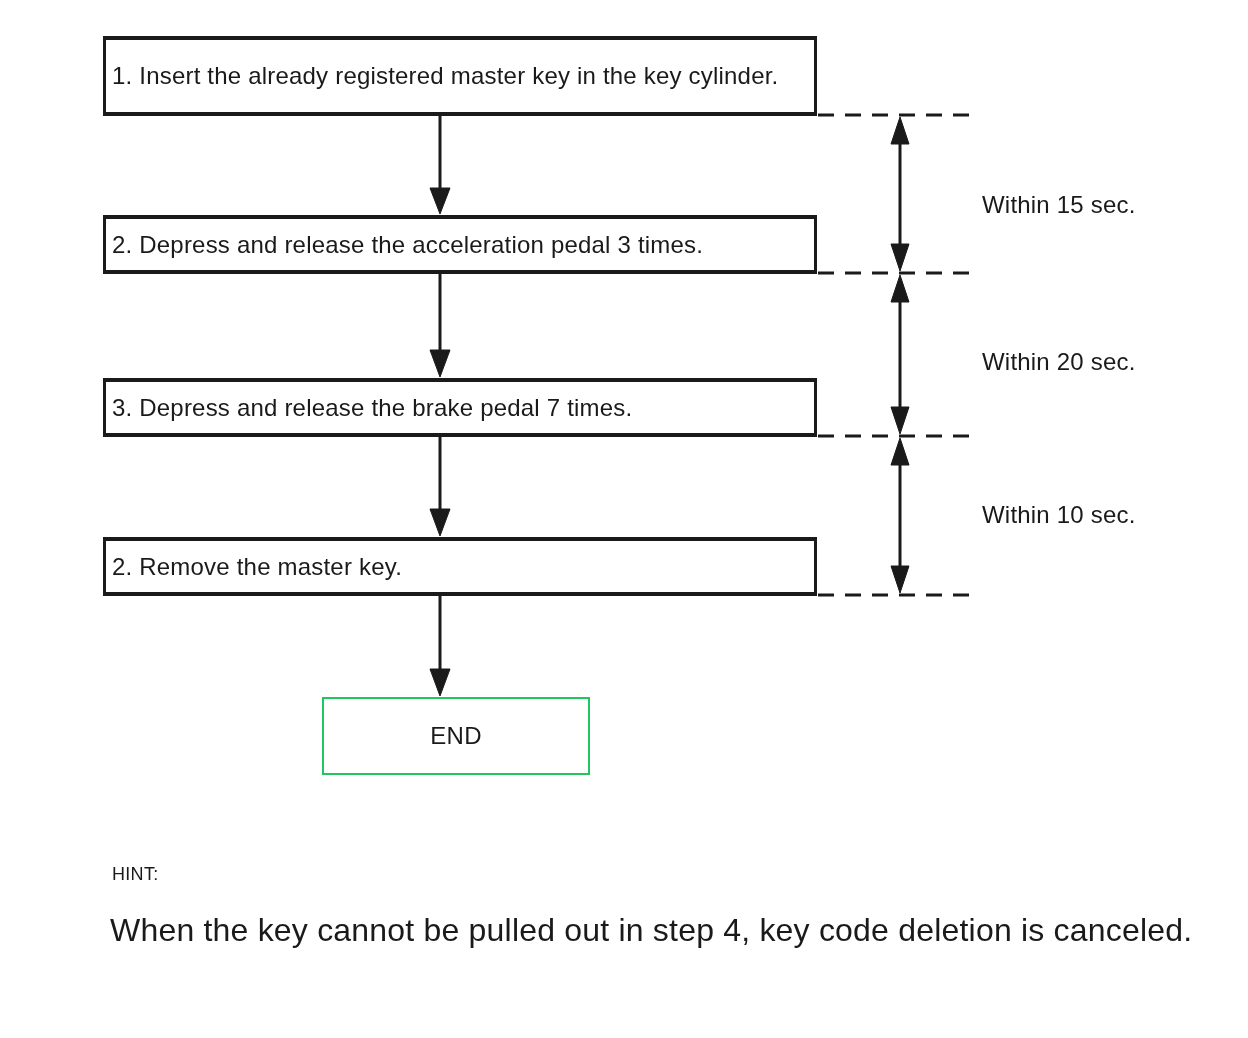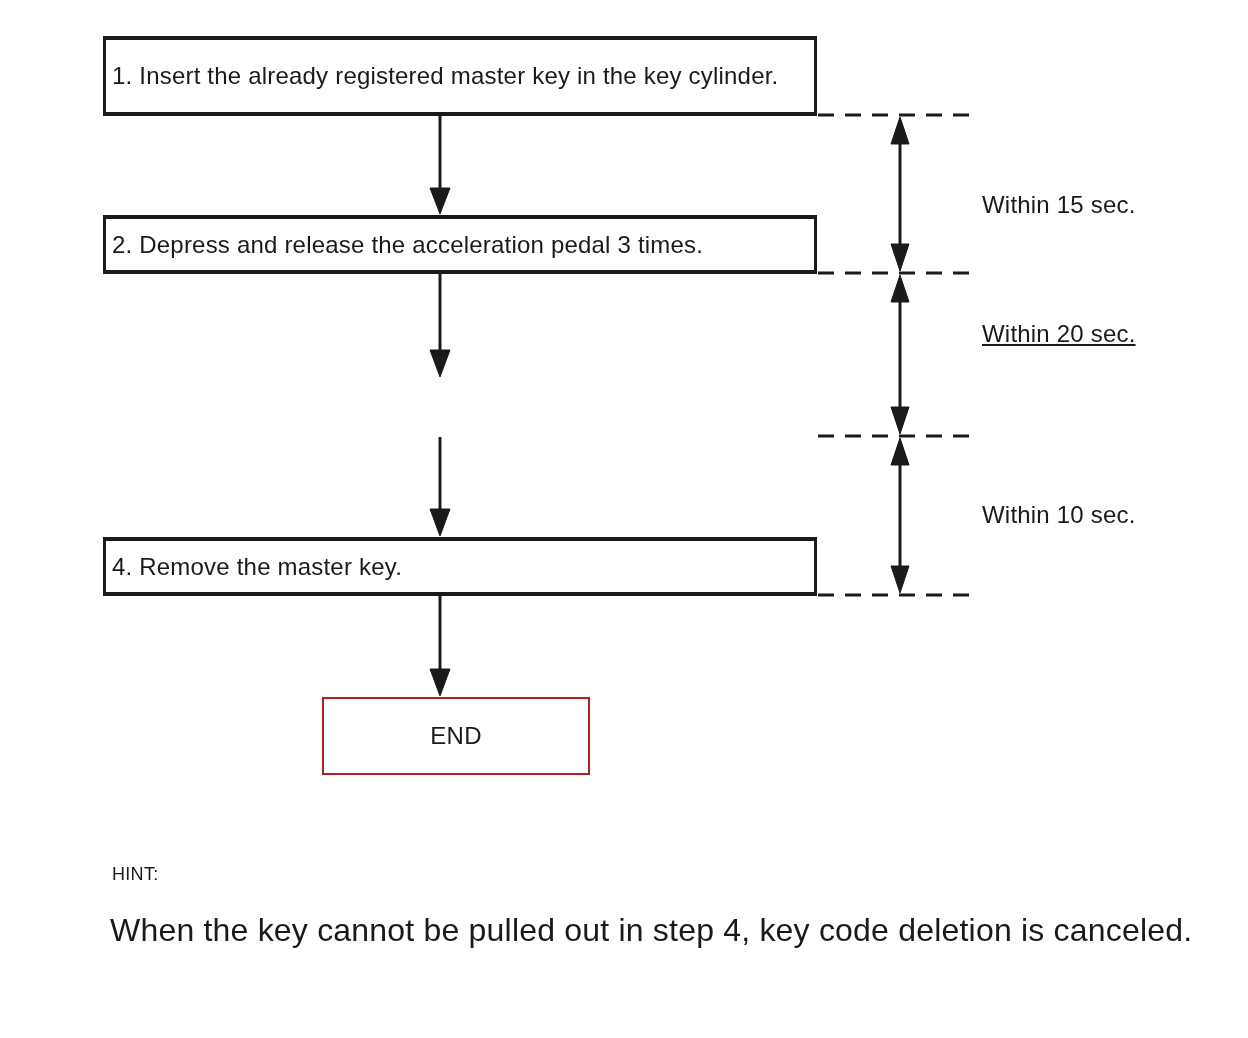--- a/index.html
+++ b/index.html
@@ -39,41 +39,41 @@
     line-height: 38px;
     letter-spacing: 0.2px;
     padding: 2px 16px 2px 6px;
   }
   .step-1 { left: 103px; top: 36px;  width: 714px; height: 80px; }
   .step-2 { left: 103px; top: 215px; width: 714px; height: 59px; }
   .step-3 { left: 103px; top: 378px; width: 714px; height: 59px; }
   .step-4 { left: 103px; top: 537px; width: 714px; height: 59px; }
   .end-box {
     left: 322px; top: 697px; width: 268px; height: 78px;
-    border: 2px solid #b91c1c;
+    border: 2px solid #22c55e;
     display: flex;
     flex-direction: column;
     align-items: center;
     justify-content: center;
     text-align: center;
     font-size: 24px;
     line-height: 34px;
     letter-spacing: 0.3px;
   }
   .timing-label {
     position: absolute;
     left: 982px;
     font-size: 24px;
     line-height: 28px;
     letter-spacing: 0.2px;
     white-space: nowrap;
     z-index: 1;
   }
   .timing-1 { top: 184px; margin-top: 7px; }
-  .timing-2 { top: 320px; text-decoration: underline; }
+  .timing-2 { top: 348px; }
   .timing-3 { top: 501px; }
   .hint-heading {
     position: absolute;
     left: 112px;
     top: 864px;
     font-size: 18px;
     letter-spacing: 0.3px;
     z-index: 1;
   }
   .hint-text {
@@ -131,23 +131,26 @@
   </svg>
 
   <div class="box step-box step-1">
     <span>1. Insert the already registered master key in the key cylinder.</span>
   </div>
 
   <div class="box step-box step-2">
     <span>2. Depress and release the acceleration pedal 3 times.</span>
   </div>
 
+  <div class="box step-box step-3">
+    <span>3. Depress and release the brake pedal 7 times.</span>
+  </div>
 
   <div class="box step-box step-4">
-    <span>4. Remove the master key.</span>
+    <span>2. Remove the master key.</span>
   </div>
 
   <div class="box end-box">
     <div>END</div>
   </div>
 
   <div class="timing-label timing-1">Within 15 sec.</div>
   <div class="timing-label timing-2">Within 20 sec.</div>
   <div class="timing-label timing-3">Within 10 sec.</div>
 

